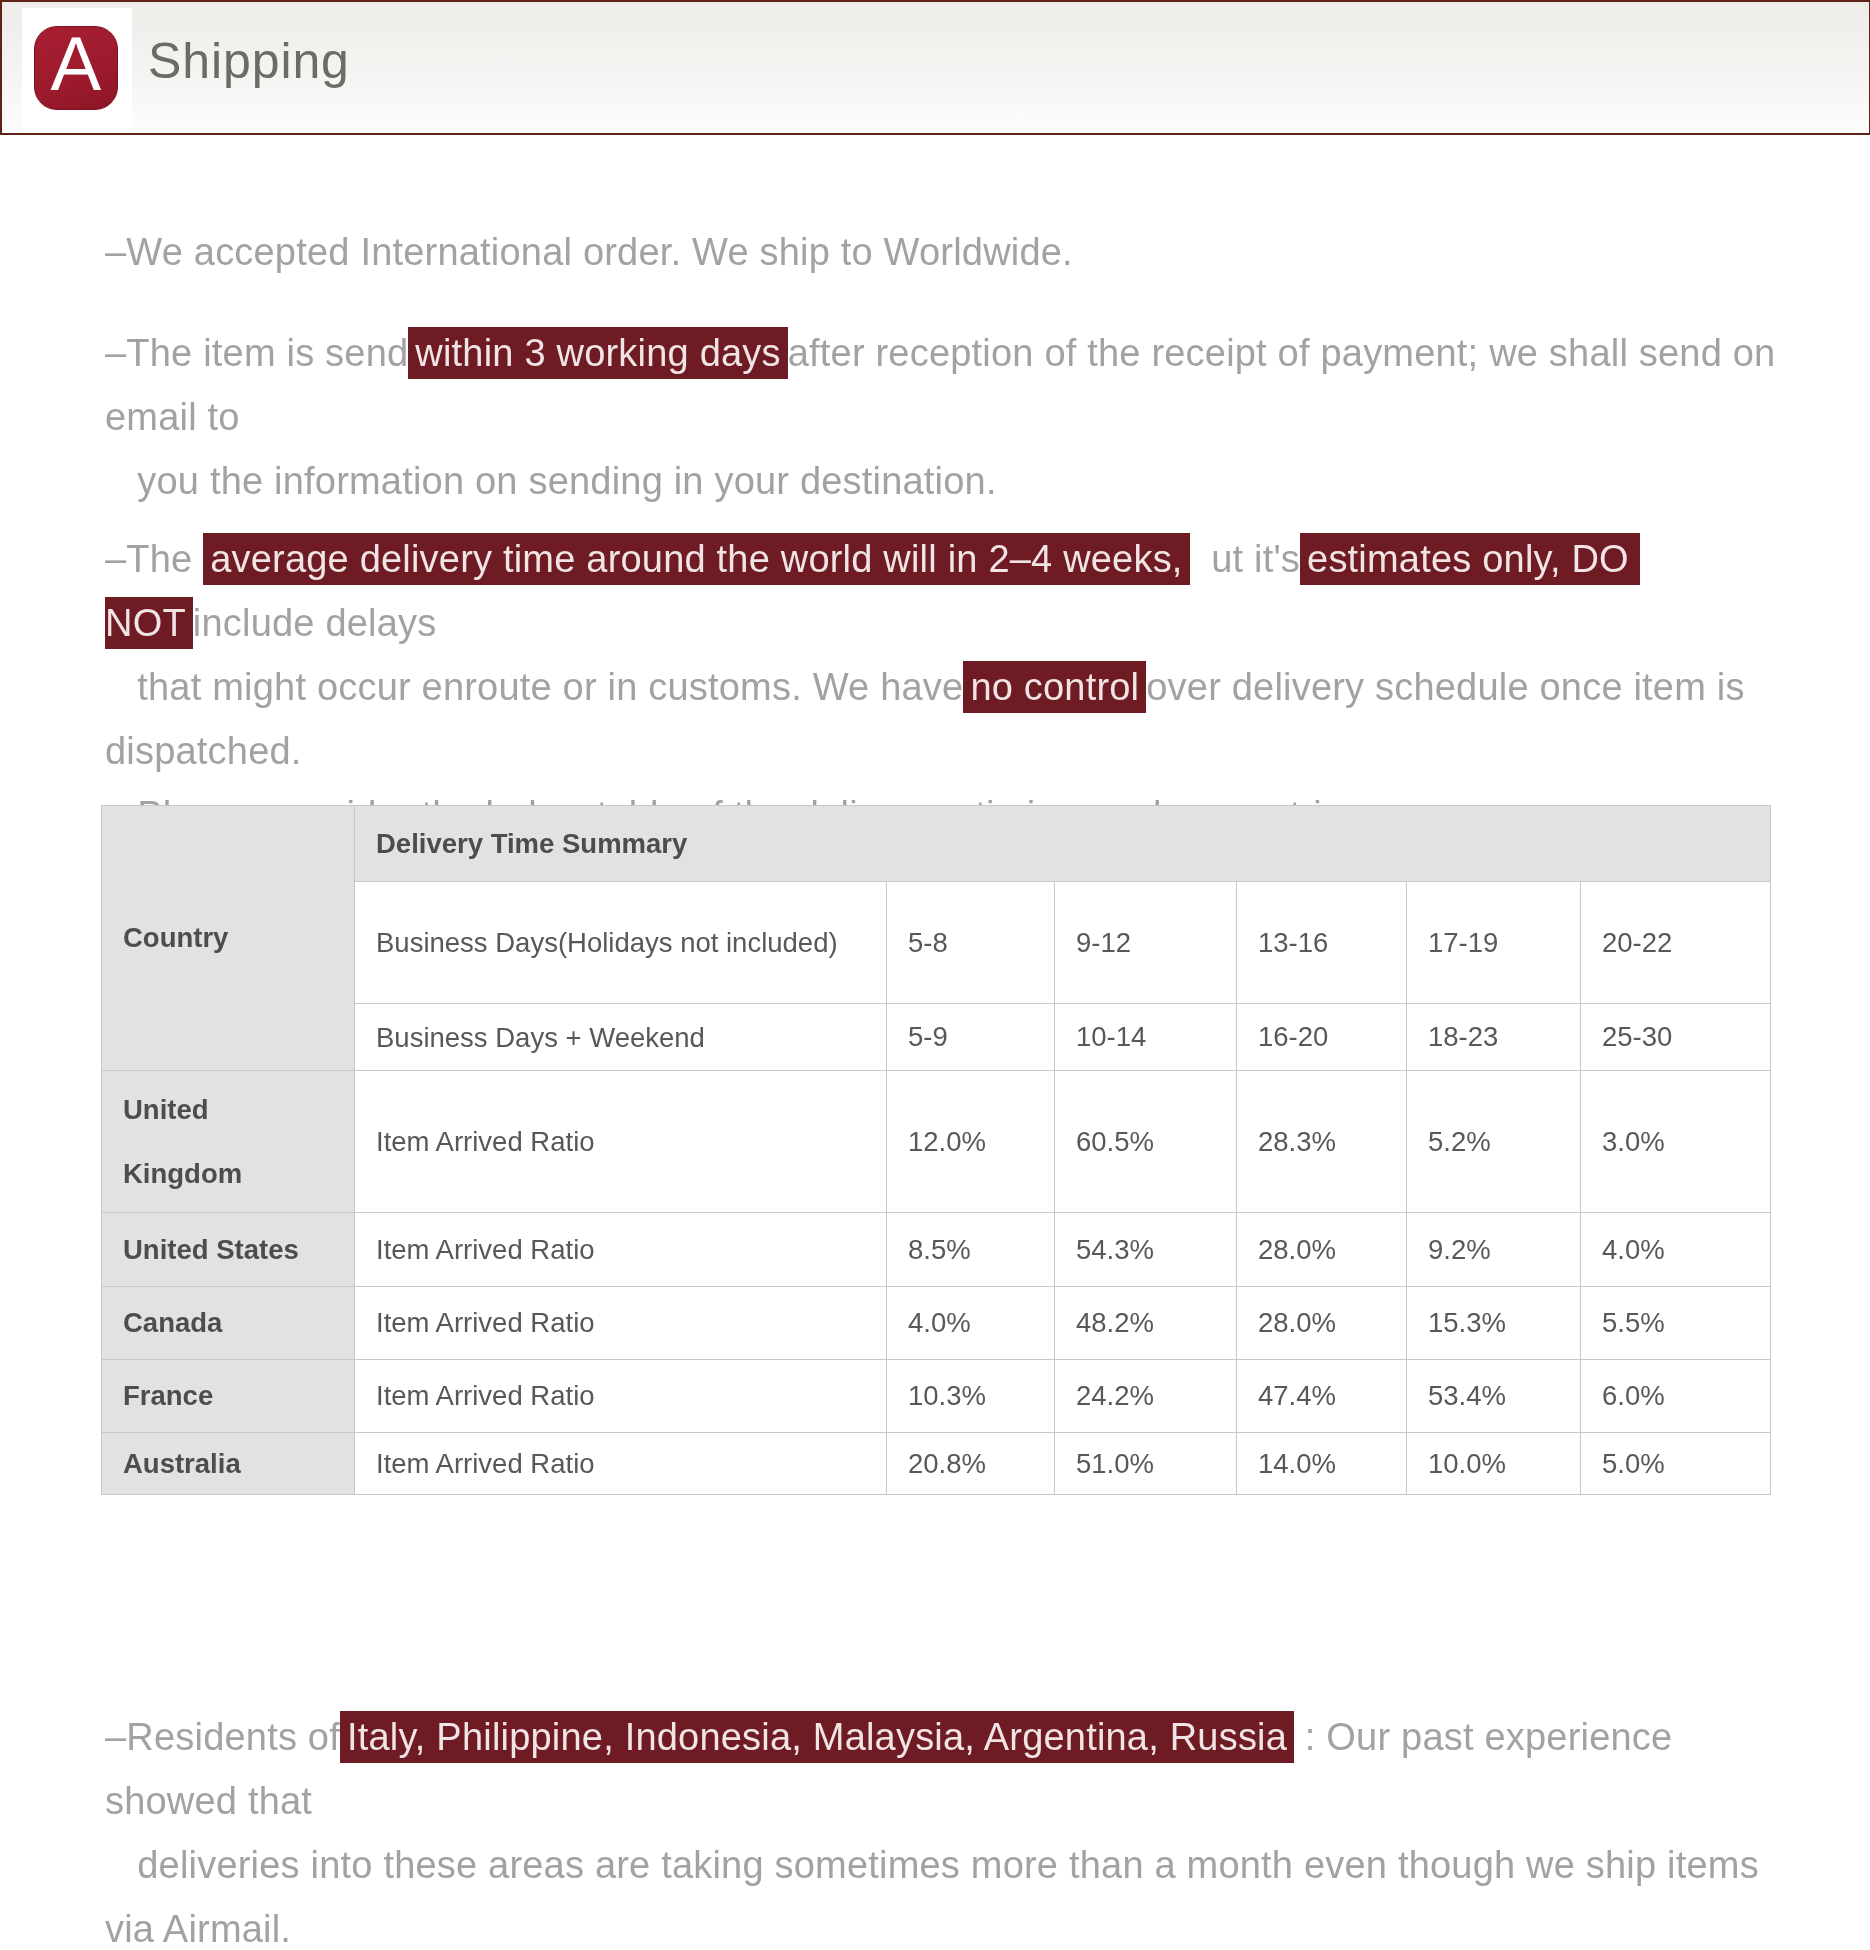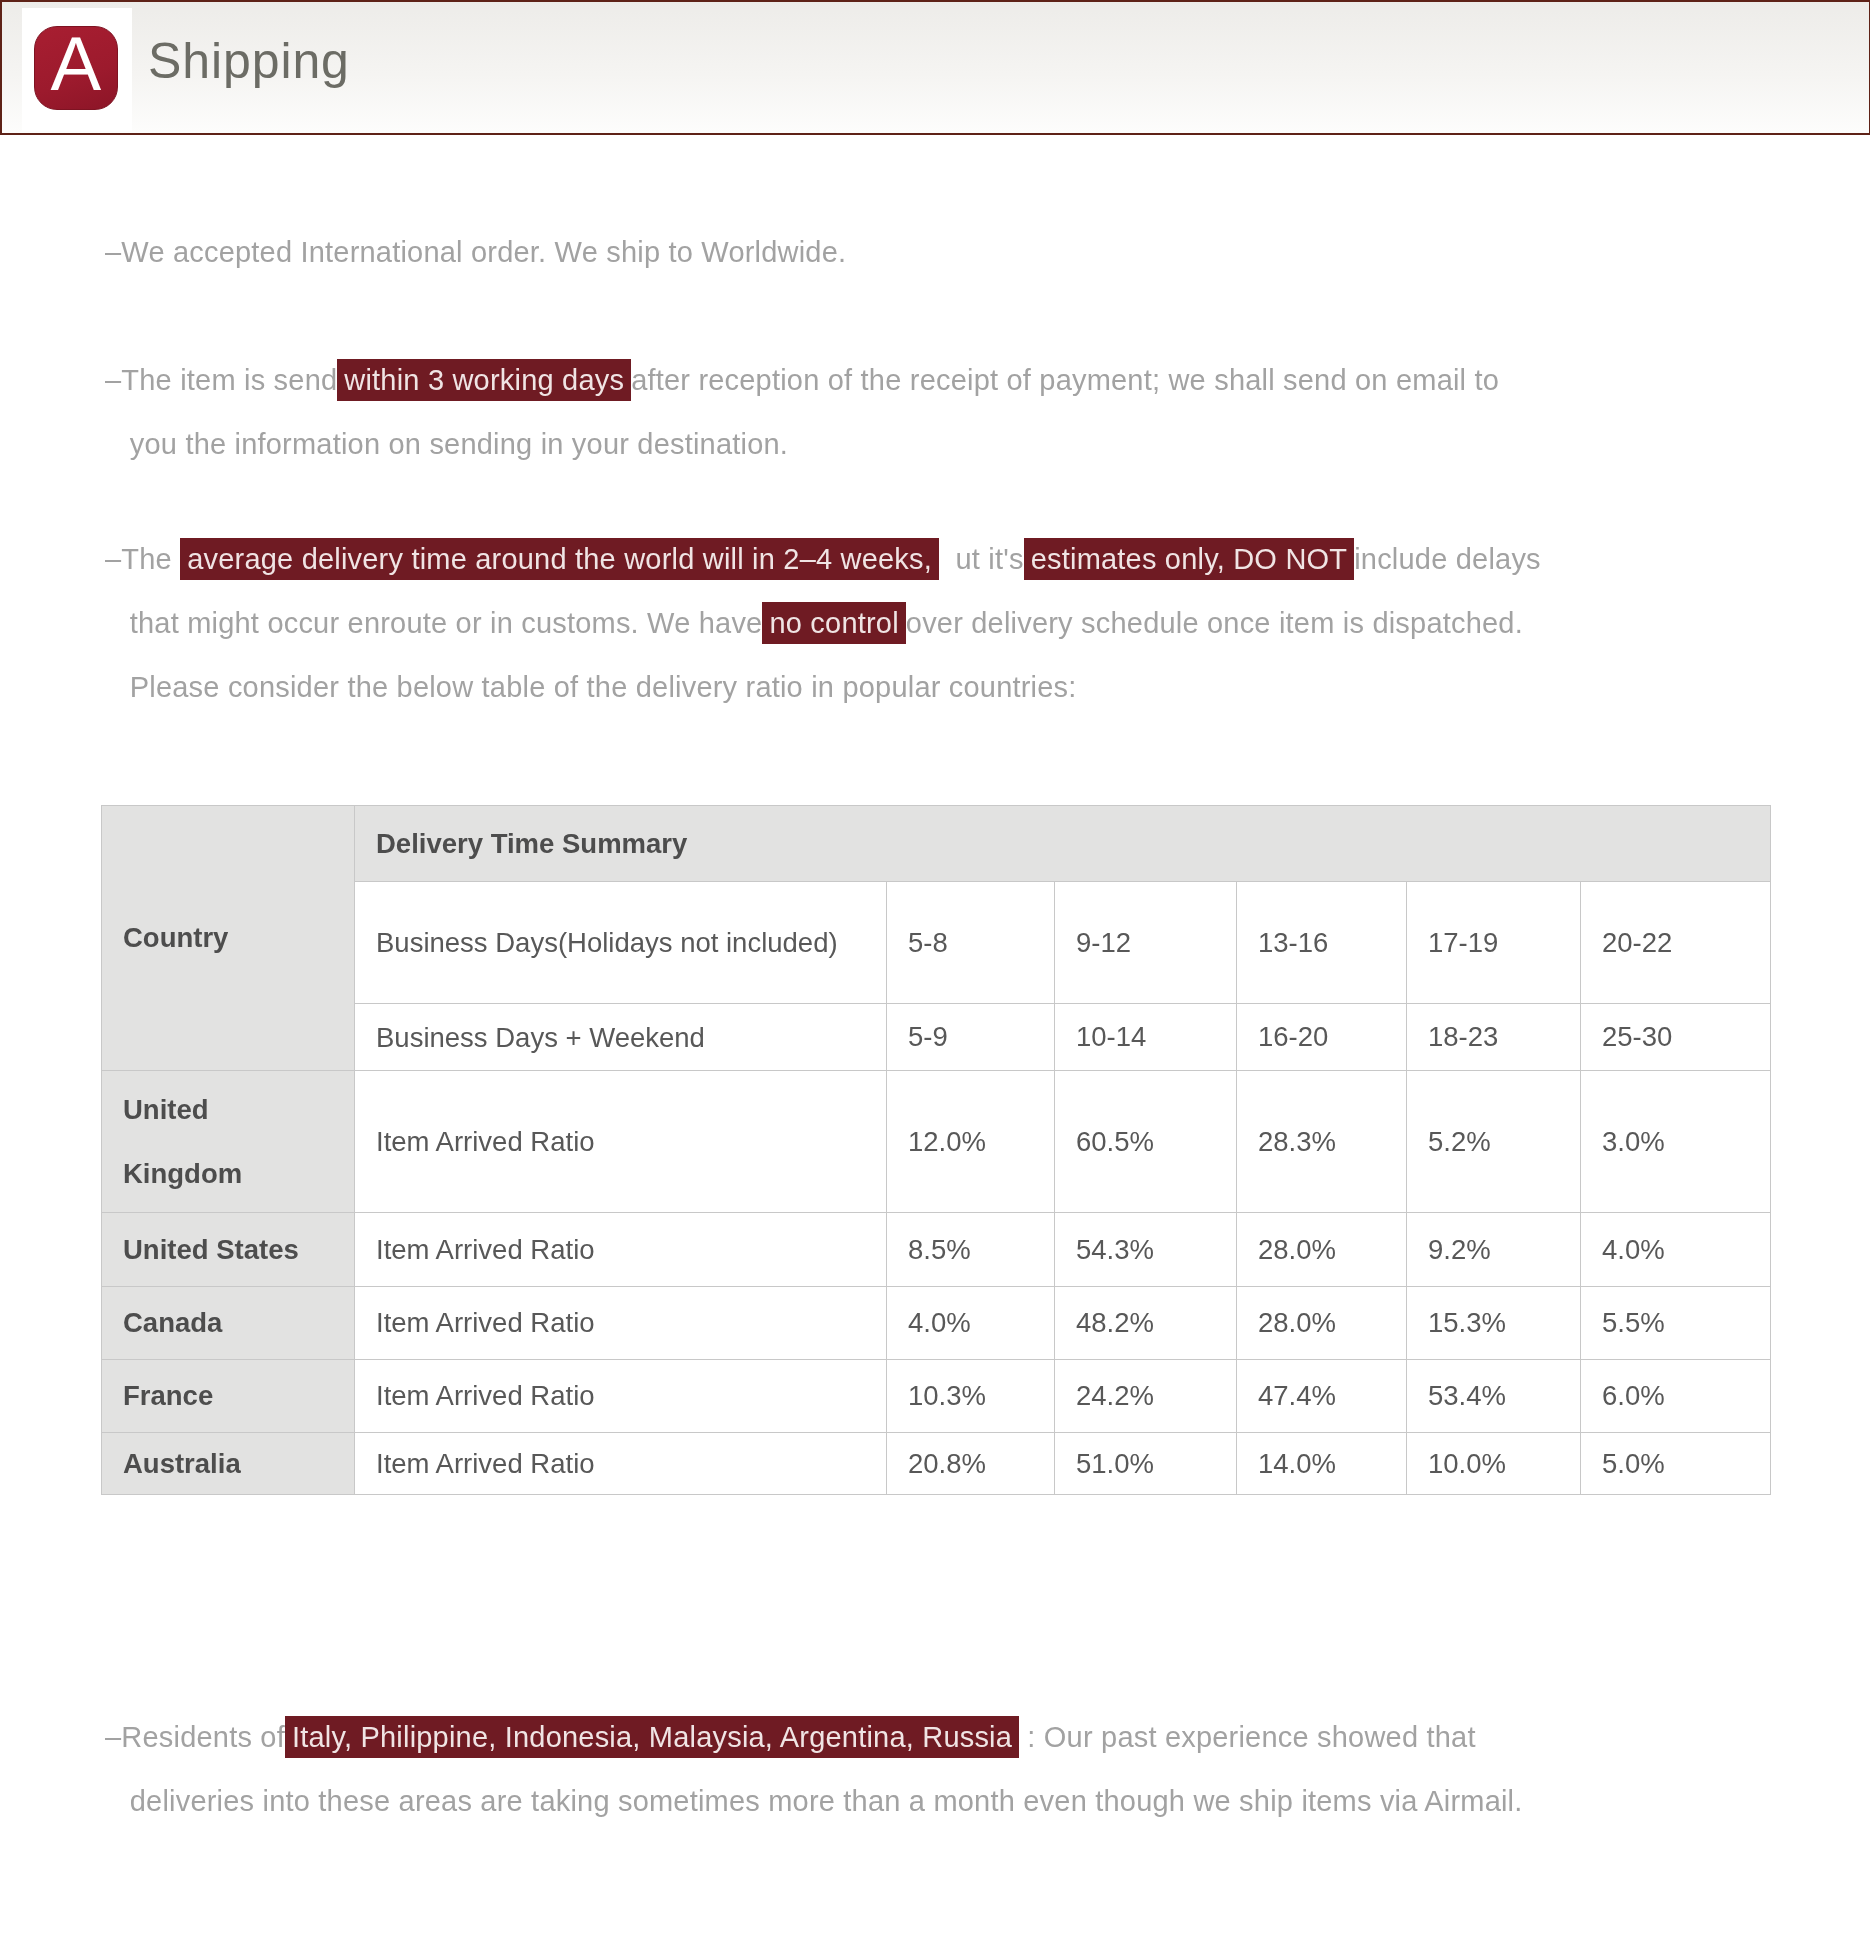--- a/index.html
+++ b/index.html
@@ -26,25 +26,25 @@
   .logo-a{
     color:#ffffff;font-size:76px;line-height:1;font-weight:400;margin-top:-7px;
   }
   .header-title{
     position:absolute;left:146px;top:30px;
     font-size:50px;color:#6c6c65;letter-spacing:0.9px;
   }
   
   .para{
     position:absolute;left:105px;width:1702px;
-    font-size:29px;line-height:64px;color:#a2a2a2;
+    font-size:38px;line-height:64px;color:#a2a2a2;
     white-space:pre-wrap;letter-spacing:0.2px;
   }
   .para.p1{top:220px;}
-  .para.p2{top:348px;}
+  .para.p2{top:321px;}
   .para.p3{top:527px;}
   .para.pfooter{top:1705px;}
   .hl{
     background:#6f1b23;color:#f0e4e4;padding:5.3px 7px;
   }
   
   .dtable{
     position:absolute;top:805px;left:101px;width:1669px;
     border-collapse:collapse;table-layout:fixed;
     font-size:27.5px;color:#585858;

